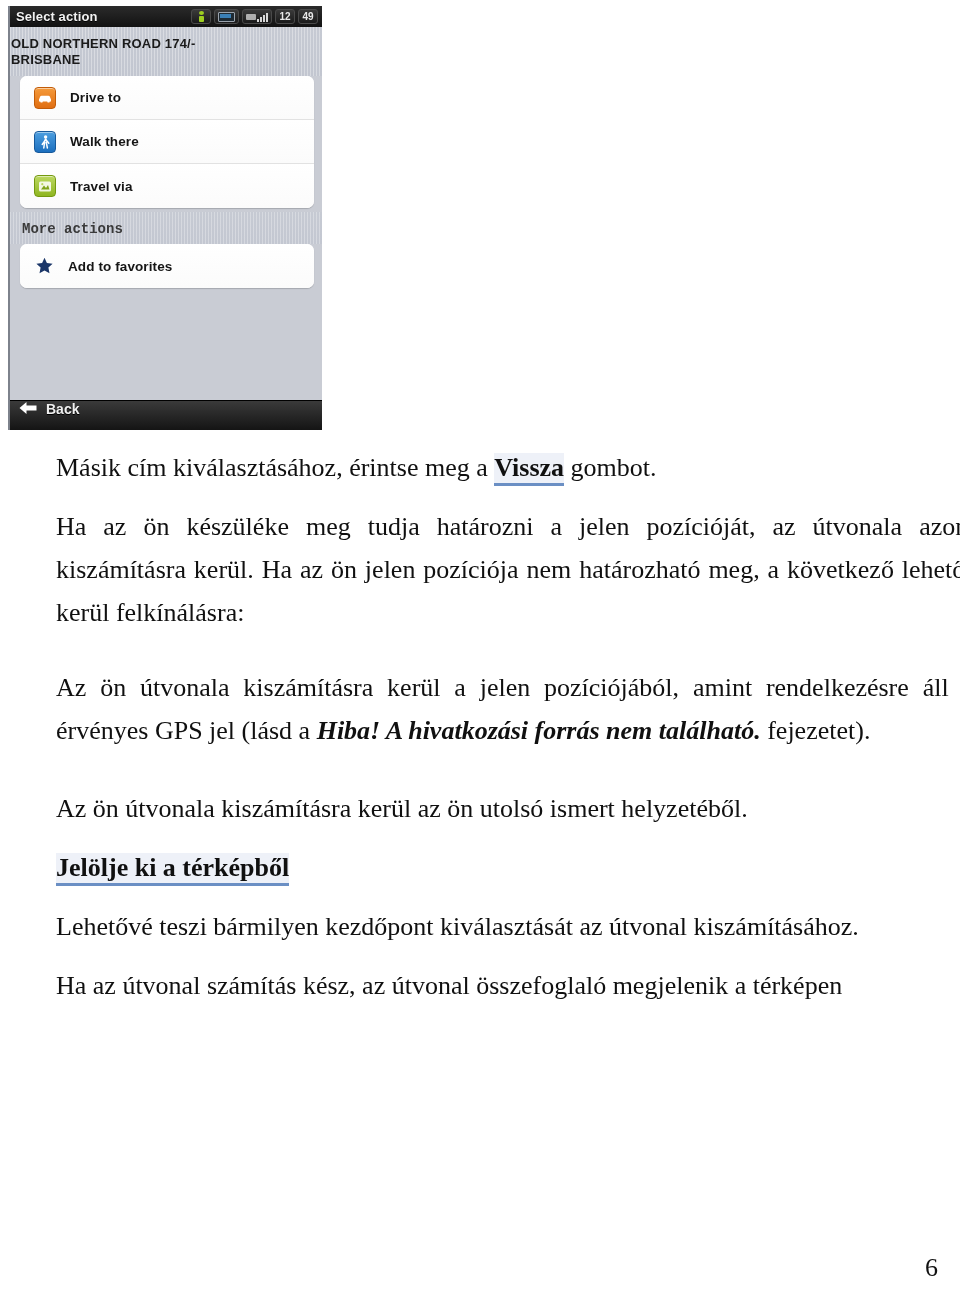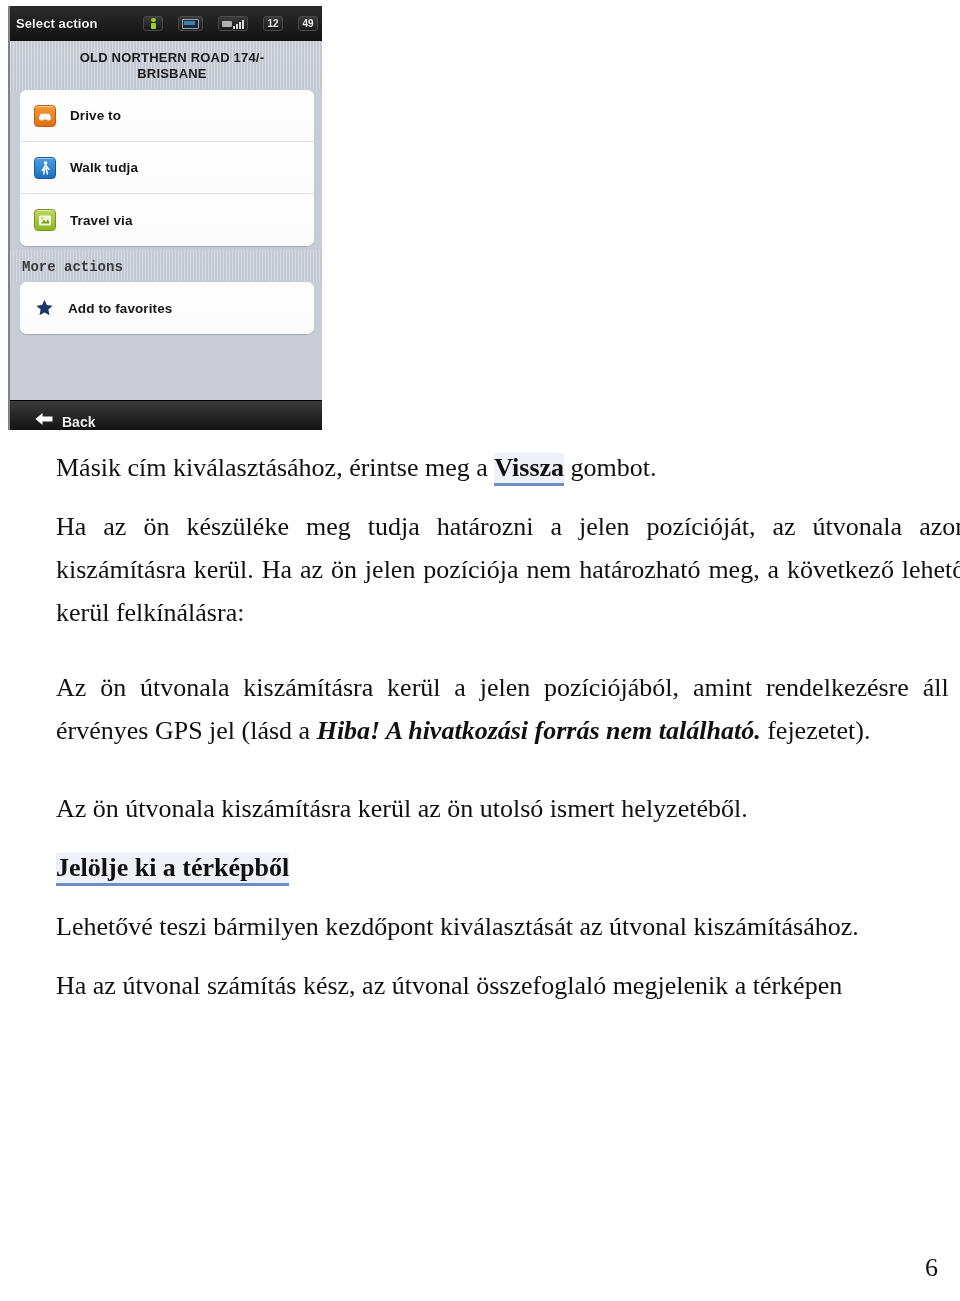--- a/index.html
+++ b/index.html
@@ -25,39 +25,39 @@
     height: 424px;
     background: #c9ccd4;
     font-family: "Liberation Sans", "DejaVu Sans", sans-serif;
     box-sizing: border-box;
     border-left: 2px solid #7d828c;
     overflow: hidden;
   }
 
   
   .status-bar {
-    height: 35px;
+    height: 21px;
     background: linear-gradient(#2b2b2b, #121212);
     display: flex;
     align-items: center;
     padding: 0 4px 0 6px;
     box-sizing: border-box;
   }
   .status-title {
     color: #f2f2f2;
     font-size: 13px;
     font-weight: bold;
     letter-spacing: 0.1px;
     flex: 1;
     text-shadow: 0 1px 0 #000;
   }
   .status-icons {
     display: flex;
     align-items: center;
-    gap: 15px;
+    gap: 3px;
   }
   .sb-cell {
     height: 15px;
     min-width: 20px;
     border-radius: 3px;
     background: linear-gradient(#3a3a3a, #1a1a1a);
     border: 1px solid #4a4a4a;
     display: flex;
     align-items: center;
     justify-content: center;
@@ -123,44 +123,43 @@
   .sigpre {
     width: 10px; height: 6px;
     background: #cfcfcf;
     border-radius: 1px;
     margin-right: 1px;
     opacity: .8;
   }
 
   
   .addr-head {
-    padding: 9px 10px 8px 22px;
+    padding: 9px 10px 8px 1px;
     background:
       repeating-linear-gradient(90deg, rgba(255,255,255,.35) 0 1px, rgba(0,0,0,0) 1px 3px),
       linear-gradient(#c6cad3, #c2c6d0);
-    text-align: center;
   }
   .addr-head .line {
     font-size: 13px;
     font-weight: bold;
     color: #1b1b1b;
     line-height: 16px;
     letter-spacing: 0.2px;
   }
 
   
   .group {
     margin: 0 8px 0 10px;
     background: #ffffff;
     border-radius: 7px;
     overflow: hidden;
     box-shadow: 0 1px 1px rgba(0,0,0,.18);
   }
   .row {
-    height: 52px;
+    height: 44px;
     display: flex;
     align-items: center;
     padding-left: 14px;
     border-bottom: 1px solid #e2e2e2;
     box-sizing: border-box;
     background: linear-gradient(#ffffff, #fbfbfb);
   }
   .row:last-child { border-bottom: none; }
   .row .label {
     font-size: 13.5px;
@@ -210,22 +209,22 @@
   }
   .ic-plain { background: none; border: none; }
 
   
   .back-bar {
     position: absolute;
     left: 0; right: 0; bottom: 0;
     height: 30px;
     background: linear-gradient(#3a3a3a, #141414);
     display: flex;
-    align-items: flex-end;
-    padding-left: 24px;
+    align-items: flex-start;
+    padding-left: 8px;
     box-sizing: border-box;
     border-top: 1px solid #000;
   }
   .back-bar .label {
     color: #f0f0f0;
     font-size: 14px;
     font-weight: bold;
     margin-left: 8px;
     text-shadow: 0 1px 0 #000;
   }
@@ -324,21 +323,21 @@
       </span>
       <span class="label">Drive to</span>
     </div>
     <div class="row">
       <span class="ic ic-walk">
         <svg width="9" height="14" viewBox="0 0 9 14" aria-hidden="true">
           <circle cx="4.6" cy="2" r="1.7" fill="#ffffff"></circle>
           <path d="M4.6 4 L3 7 L1.2 9.5 M4.6 4 L6.4 6.6 L7.8 8.2 M3.6 7.2 L2.8 13 M5.2 7.2 L6.4 13" stroke="#ffffff" stroke-width="1.5" fill="none" stroke-linecap="round"></path>
         </svg>
       </span>
-      <span class="label">Walk tudja</span>
+      <span class="label">Walk there</span>
     </div>
     <div class="row">
       <span class="ic ic-via">
         <svg width="14" height="13" viewBox="0 0 14 13" aria-hidden="true">
           <rect x="1" y="1.5" width="12" height="10" rx="1.5" fill="#ffffff" opacity=".85"></rect>
           <path d="M3 9.5 L6 5.5 L8 8 L10 5 L11.5 9.5 Z" fill="#7fa319"></path>
           <circle cx="4.3" cy="4.2" r="1.1" fill="#b9d760"></circle>
         </svg>
       </span>
       <span class="label">Travel via</span>

